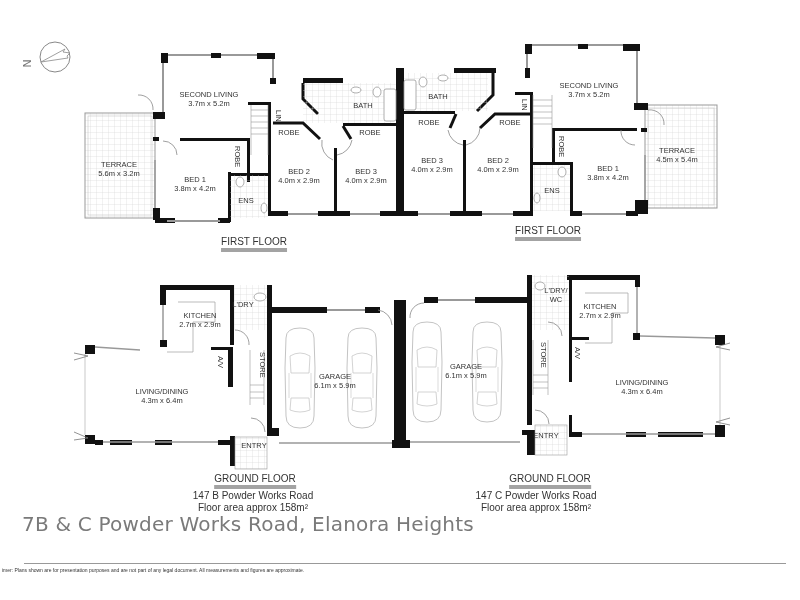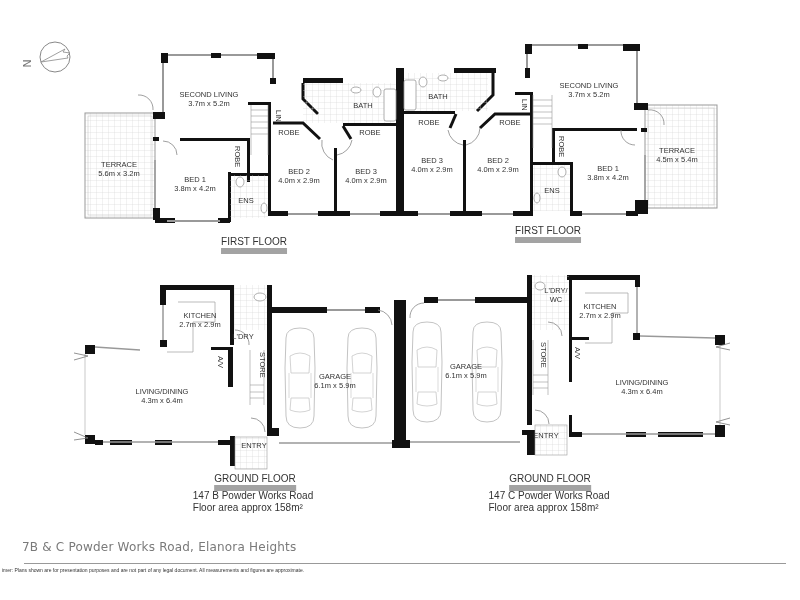--- a/index.html
+++ b/index.html
@@ -1,22 +1,22 @@
 <!DOCTYPE html>
 <html><head>
 <meta charset="utf-8">
 <style>
   html, body { margin:0; padding:0; background:#fff; }
   body { width:800px; height:600px; position:relative; overflow:hidden; font-family:"DejaVu Sans", sans-serif; color:#444; }
   #plan { position:absolute; left:0; top:0; width:800px; height:600px; }
   .lbl { position:absolute; font-family:"Liberation Sans", sans-serif; font-size:7.5px; color:#333; text-align:center; line-height:9px; white-space:nowrap; transform:translateX(-50%); }
   .lbl.v { writing-mode:vertical-rl; transform:translateX(-50%); }
-  .floor-title { position:absolute; font-family:"Liberation Sans", sans-serif; font-size:10px; color:#333; transform:translateX(-50%); border-bottom:6px solid #a3a3a3; padding-bottom:1px; white-space:nowrap; }
-  .addr { position:absolute; font-family:"Liberation Sans", sans-serif; font-size:10px; color:#333; line-height:12px; transform:translateX(-50%); white-space:nowrap; }
-  .footer-title { position:absolute; left:24px; top:540px; font-family:"DejaVu Sans", sans-serif; font-size:12px; color:#7a7a7a; letter-spacing:0.2px; white-space:nowrap; }
+  .floor-title { position:absolute; font-family:"Liberation Sans", sans-serif; font-size:10px; color:#333; transform:translateX(-50%); border-bottom:4px solid #a3a3a3; padding-bottom:1px; white-space:nowrap; }
+  .addr { position:absolute; font-family:"Liberation Sans", sans-serif; font-size:10px; color:#333; text-align:center; line-height:12px; transform:translateX(-50%); white-space:nowrap; }
+  .footer-title { position:absolute; left:24px; top:512px; font-family:"DejaVu Sans", sans-serif; font-size:20px; color:#7a7a7a; letter-spacing:0.2px; white-space:nowrap; }
   .footer-rule { position:absolute; left:24px; top:563px; width:762px; height:1px; background:#999; }
   .disclaimer { position:absolute; left:2px; top:567px; font-family:"Liberation Sans", sans-serif; font-size:5px; color:#333; white-space:nowrap; }
   .compass-n { position:absolute; left:23px; top:57px; font-family:"DejaVu Sans", sans-serif; font-size:11px; color:#777; transform:rotate(-90deg); }
 </style>
 </head>
 <body>
 
 <svg id="plan" viewBox="0 0 800 600" xmlns="http://www.w3.org/2000/svg">
   <defs>
     <pattern id="tile" width="6" height="6" patternUnits="userSpaceOnUse">
@@ -329,21 +329,21 @@
 <div class="lbl" style="left:510px;top:118px">ROBE</div>
 <div class="lbl v" style="left:561px;top:136px">ROBE</div>
 <div class="lbl" style="left:552px;top:186px">ENS</div>
 <div class="lbl v" style="left:524px;top:99px">LIN</div>
 <div class="floor-title" style="left:548px;top:225px">FIRST FLOOR</div>
 
 <div class="lbl" style="left:200px;top:311px">
   <div>KITCHEN</div>
   <div>2.7m x 2.9m</div>
 </div>
-<div class="lbl" style="left:243px;top:332px">L'DRY</div>
+<div class="lbl" style="left:243px;top:300px">L'DRY</div>
 <div class="lbl v" style="left:220px;top:356px">A/V</div>
 <div class="lbl v" style="left:262px;top:352px">STORE</div>
 <div class="lbl" style="left:162px;top:387px">
   <div>LIVING/DINING</div>
   <div>4.3m x 6.4m</div>
 </div>
 <div class="lbl" style="left:335px;top:372px">
   <div>GARAGE</div>
   <div>6.1m x 5.9m</div>
 </div>
@@ -367,20 +367,20 @@
 <div class="lbl" style="left:642px;top:378px">
   <div>LIVING/DINING</div>
   <div>4.3m x 6.4m</div>
 </div>
 <div class="lbl" style="left:466px;top:362px">
   <div>GARAGE</div>
   <div>6.1m x 5.9m</div>
 </div>
 <div class="lbl" style="left:546px;top:431px">ENTRY</div>
 <div class="floor-title" style="left:550px;top:473px">GROUND FLOOR</div>
-<div class="addr" style="left:549px;top:490px">
+<div class="addr" style="left:536px;top:490px">
   <div>147 C Powder Works Road</div>
   <div>Floor area approx 158m²</div>
 </div>
 
 <div class="footer-title" style="left:22px">7B &amp; C Powder Works Road, Elanora Heights</div>
 <div class="footer-rule"></div>
 <div class="disclaimer">imer: Plans shown are for presentation purposes and are not part of any legal document. All measurements and figures are approximate.</div>
 
 </body></html>

